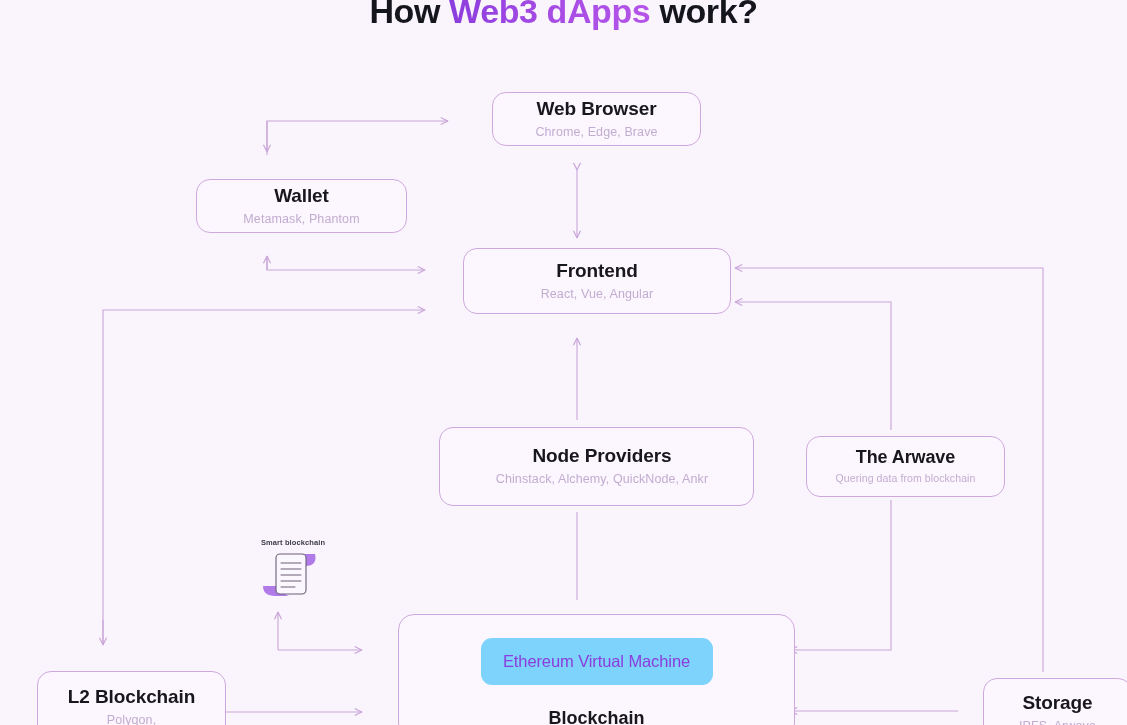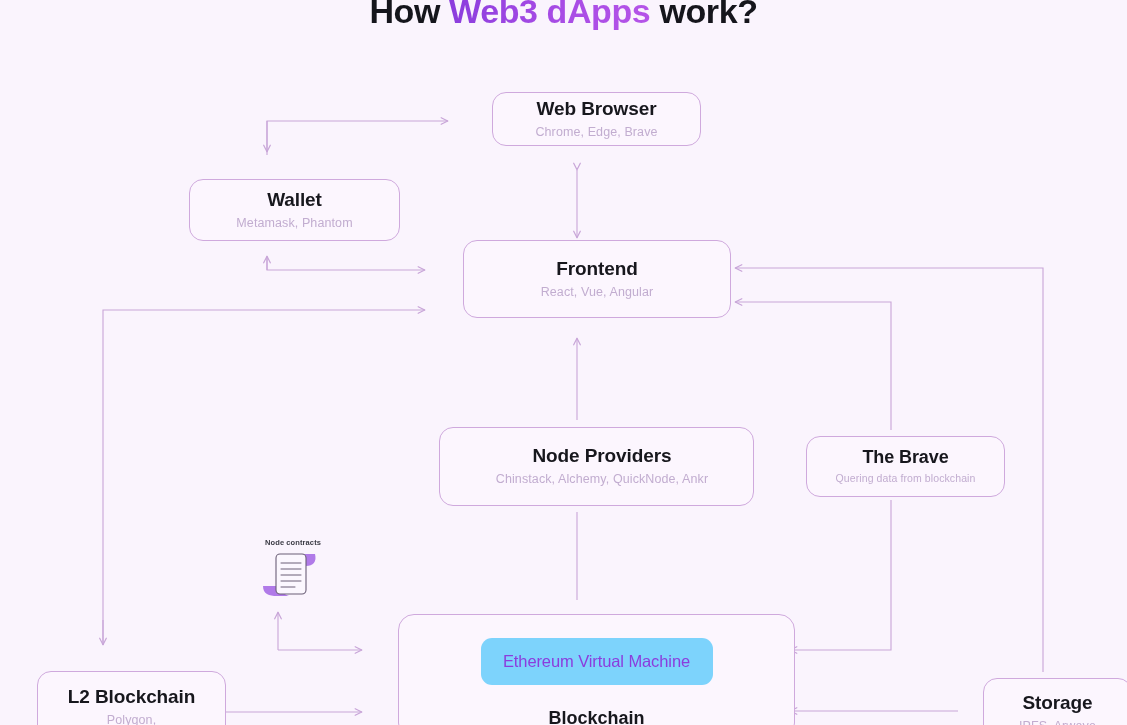--- a/index.html
+++ b/index.html
@@ -53,22 +53,22 @@
   .node .s{
     margin-top:6px;
     font-size:12.5px;
     color:#c2add0;
     letter-spacing:0.1px;
     line-height:1.1;
   }
 
   
   #node-web-browser{left:472px;top:92px;width:209px;height:54px;}
-  #node-wallet{left:169px;top:179px;width:211px;height:62px;}
-  #node-frontend{left:443px;top:240px;width:268px;height:78px;}
+  #node-wallet{left:176px;top:179px;width:211px;height:54px;}
+  #node-frontend{left:443px;top:248px;width:268px;height:66px;}
   #node-node-providers{left:419px;top:427px;width:315px;height:79px;padding-left:11px;}
   #node-the-graph{left:786px;top:436px;width:199px;height:61px;}
   #node-the-graph .t{font-size:18px;}
   #node-the-graph .s{font-size:10.5px;margin-top:5px;}
   #node-l2{left:17px;top:671px;width:189px;height:72px;}
   #node-storage{left:963px;top:678px;width:149px;height:70px;}
 
   
   #node-blockchain{
     left:378px;top:614px;width:397px;height:125px;
@@ -175,41 +175,41 @@
     <span class="t">Frontend</span>
     <span class="s">React, Vue, Angular</span>
   </div>
 
   <div class="node" id="node-node-providers">
     <span class="t">Node Providers</span>
     <span class="s">Chinstack, Alchemy, QuickNode, Ankr</span>
   </div>
 
   <div class="node" id="node-the-graph">
-    <span class="t">The Brave</span>
+    <span class="t">The Arwave</span>
     <span class="s">Quering data from blockchain</span>
   </div>
 
   <div class="node" id="node-l2">
     <span class="t">L2 Blockchain</span>
     <span class="s">Polygon,</span>
   </div>
 
   <div class="node" id="node-storage">
     <span class="t">Storage</span>
     <span class="s">IPFS, Arwave</span>
   </div>
 
   <div class="node" id="node-blockchain">
     <div class="evm">Ethereum Virtual Machine</div>
     <div class="blockchain-label">Blockchain</div>
   </div>
 
   <div id="smart-contracts">
-    <span class="sc-label">Node contracts</span>
+    <span class="sc-label">Smart blockchain</span>
     <div class="sc-icon">
       <svg width="68" height="48" viewBox="0 0 68 48" aria-hidden="true">
 
         <path d="M38,4 C48,4 52,4 56,4 C58,12 54,16 47,16 L38,16 Z" fill="#b07ae8"></path>
 
         <path d="M4,36 C4,44 10,46 18,46 L30,46 C24,44 22,40 22,36 Z" fill="#b07ae8"></path>
 
         <rect x="17" y="4" width="30" height="40" rx="4" fill="#fbf7fe" stroke="#6b5f77" stroke-width="1.1"></rect>
         <g stroke="#6b5f77" stroke-width="1" stroke-linecap="round">
           <line x1="22" y1="13" x2="42" y2="13"></line>

